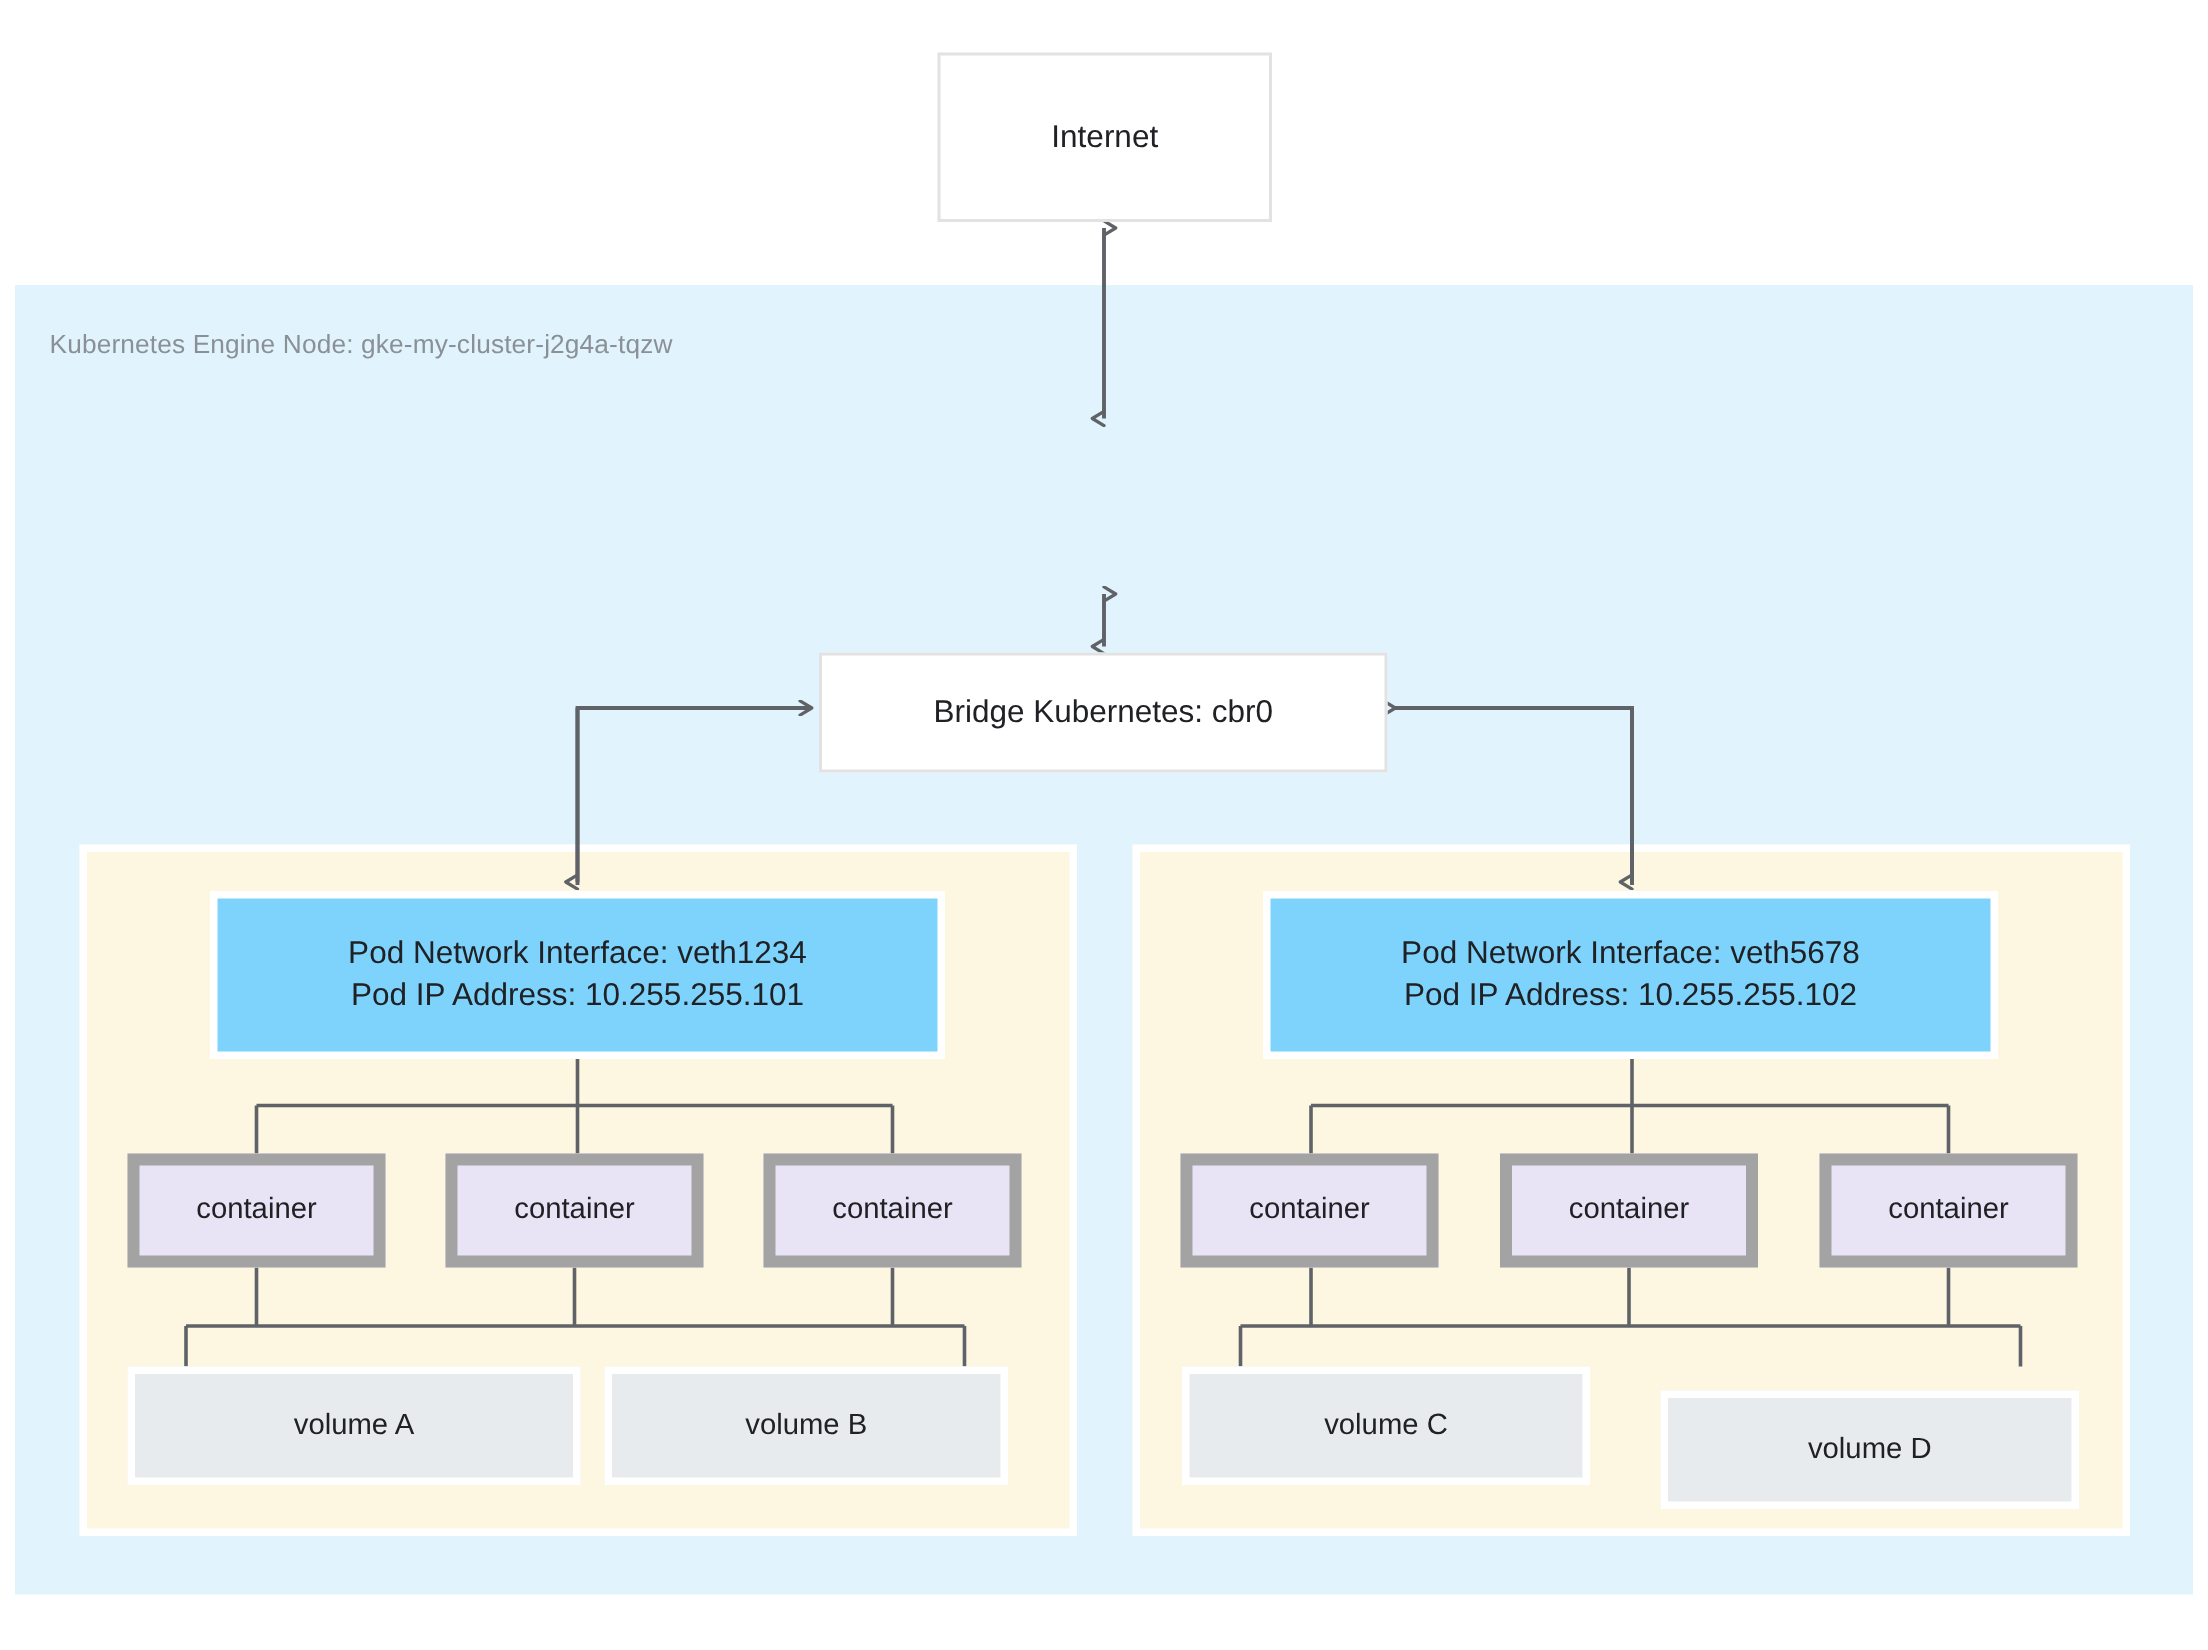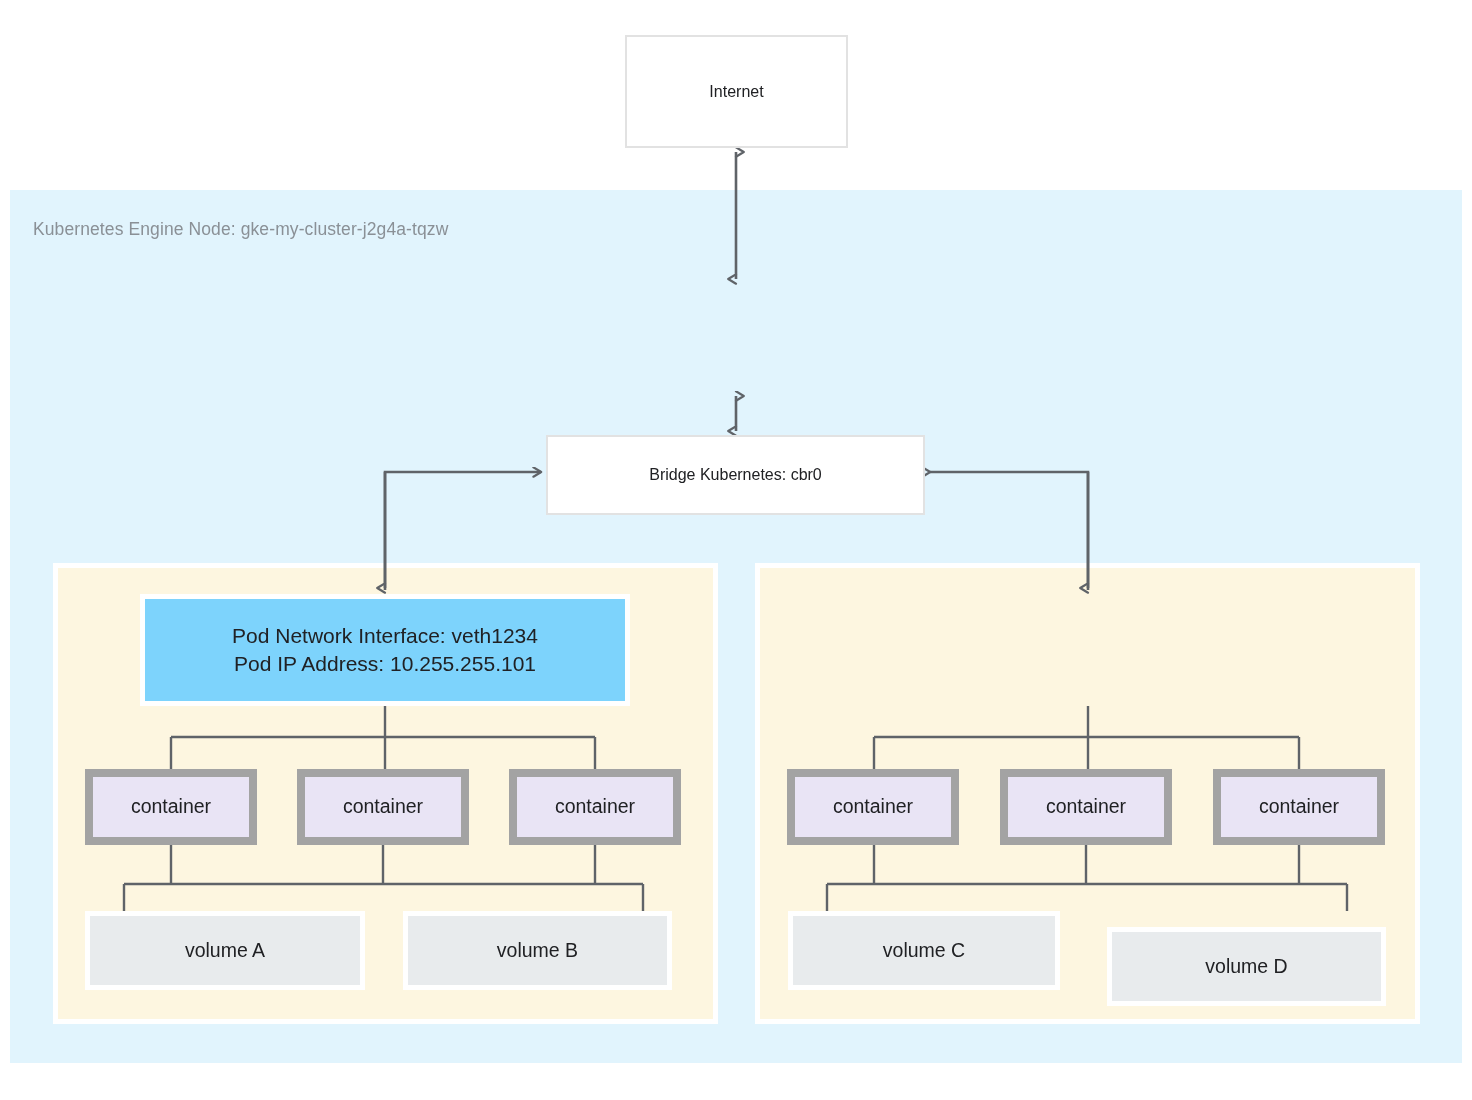--- a/index.html
+++ b/index.html
@@ -53,21 +53,21 @@
     flex-direction: column;
     align-items: center;
     justify-content: center;
     text-align: center;
     color: #202124;
     line-height: 1.32;
   }
   .box-plain {
     background: #ffffff;
     border: 2px solid #e2e2e2;
-    font-size: 16px;
+    font-size: 21px;
   }
   .box-pod-if {
     background: #7dd3fc;
     border: 5px solid #ffffff;
     font-size: 21px;
   }
   .box-container {
     background: #e9e4f5;
     border: 8px solid #a3a3a3;
     font-size: 19.5px;
@@ -86,21 +86,21 @@
   #pod-if-left    { left: 140px; top: 594px; width: 490px; height: 112px; }
   #pod-if-right   { left: 842px; top: 594px; width: 490px; height: 112px; }
 
   .c-l1 { left: 85px;  top: 769px; width: 172px; height: 76px; }
   .c-l2 { left: 297px; top: 769px; width: 172px; height: 76px; }
   .c-l3 { left: 509px; top: 769px; width: 172px; height: 76px; }
   .c-r1 { left: 787px;  top: 769px; width: 172px; height: 76px; }
   .c-r2 { left: 1000px; top: 769px; width: 172px; height: 76px; }
   .c-r3 { left: 1213px; top: 769px; width: 172px; height: 76px; }
 
-  .v-l1 { left: 85px;  top: 911px; width: 280px; height: 79px; }
+  .v-l1 { left: 85px;  top: 911px; width: 302px; height: 79px; }
   .v-l2 { left: 403px; top: 911px; width: 269px; height: 79px; }
   .v-r1 { left: 788px;  top: 911px; width: 272px; height: 79px; }
   .v-r2 { left: 1107px; top: 911px; width: 279px; height: 79px; margin-top: 16px; }
 
   
   #connectors {
     position: absolute;
     left: 0;
     top: 0;
     width: 1472px;
@@ -196,20 +196,24 @@
     <span>container</span>
   </div>
 
   <div class="box box-volume v-l1">
     <span>volume A</span>
   </div>
   <div class="box box-volume v-l2">
     <span>volume B</span>
   </div>
 
+  <div class="box box-pod-if" id="pod-if-right">
+    <span>Pod Network Interface: veth5678</span>
+    <span>Pod IP Address: 10.255.255.102</span>
+  </div>
 
   <div class="box box-container c-r1">
     <span>container</span>
   </div>
   <div class="box box-container c-r2">
     <span>container</span>
   </div>
   <div class="box box-container c-r3">
     <span>container</span>
   </div>

